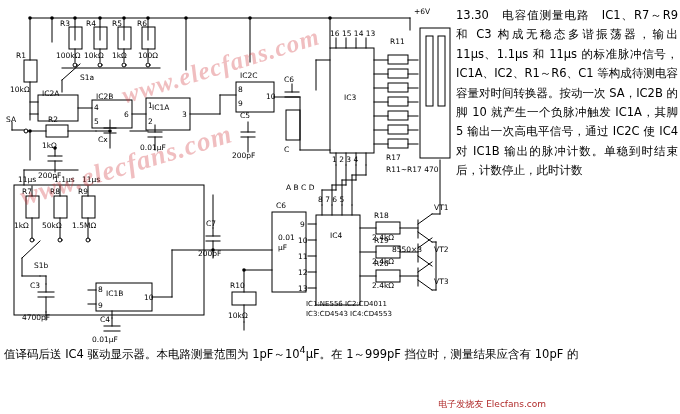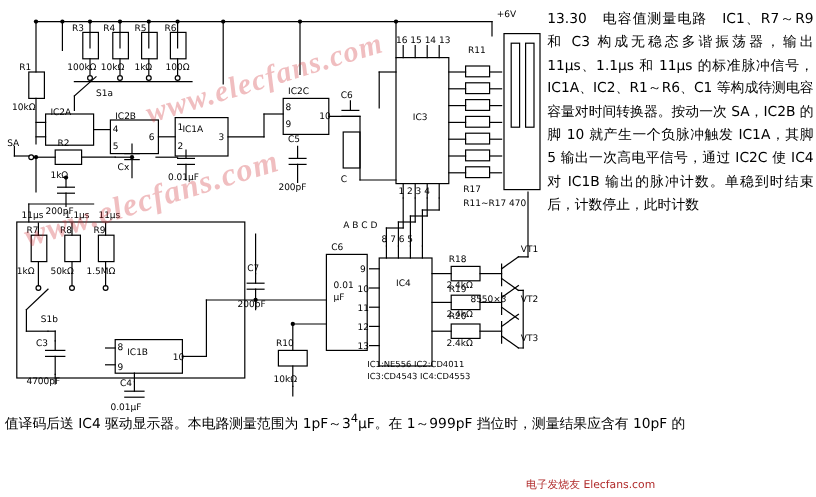--- a/index.html
+++ b/index.html
@@ -412,17 +412,17 @@
     </g>
   </svg>
   </div>
 
   <div class="wm wm1">www.elecfans.com</div>
   <div class="wm wm2">www.elecfans.com</div>
 
   <div class="txtcol">13.30　电容值测量电路　IC1、R7～R9 和 C3 构成无稳态多谐振荡器，输出 11μs、1.1μs 和 11μs 的标准脉冲信号，IC1A、IC2、R1～R6、C1 等构成待测电容容量对时间转换器。按动一次 SA，IC2B 的脚 10 就产生一个负脉冲触发 IC1A，其脚 5 输出一次高电平信号，通过 IC2C 使 IC4 对 IC1B 输出的脉冲计数。单稳到时结束后，计数停止，此时计数</div>
 
   <div class="footer">
-    <span>值译码后送 IC4 驱动显示器。本电路测量范围为 1pF～3</span><sup>4</sup><span>μF。在 1～999pF 挡位时，测量结果应含有 10pF 的</span>
+    <span>值译码后送 IC4 驱动显示器。本电路测量范围为 1pF～10</span><sup>4</sup><span>μF。在 1～999pF 挡位时，测量结果应含有 10pF 的</span>
   </div>
 
   <div class="credit">电子发烧友 Elecfans.com</div>
 </div>
 
 </body></html>

